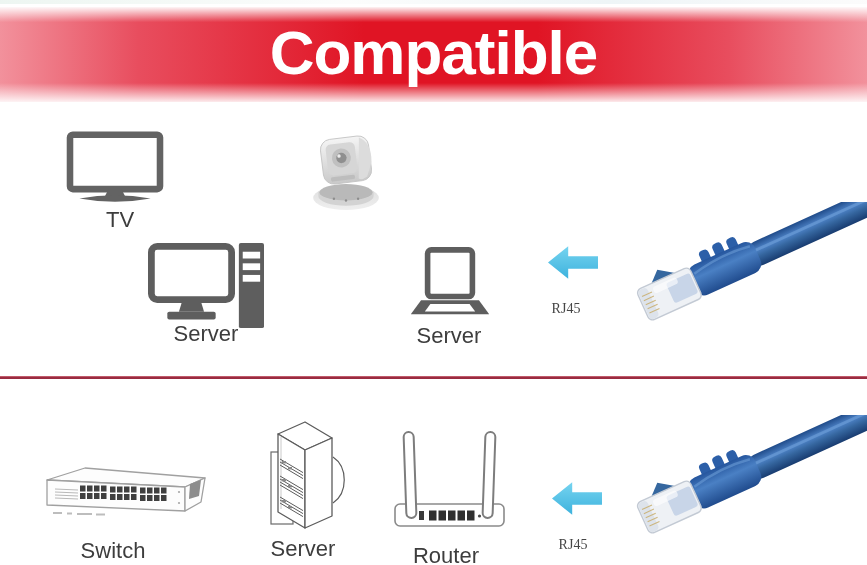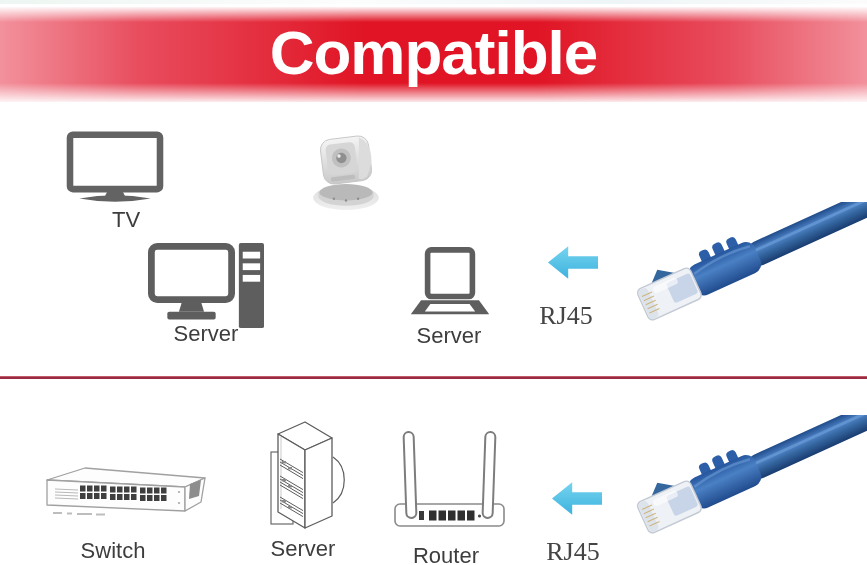--- a/index.html
+++ b/index.html
@@ -25,21 +25,21 @@
     background:linear-gradient(90deg, rgba(235,245,240,.9), rgba(250,252,251,.6) 40%, rgba(236,244,246,.9) 70%, rgba(250,250,250,.7));
   }
   
   .icon{position:absolute;}
   .label{
     position:absolute;transform:translateX(-50%);
     font-size:22px;color:#3d3d3d;white-space:nowrap;line-height:1.1;
   }
   .rj45{
     position:absolute;transform:translateX(-50%);
-    font-family:"Liberation Serif",serif;font-size:26px;color:#454545;white-space:nowrap;
+    font-family:"Liberation Serif",serif;font-size:14px;color:#454545;white-space:nowrap;
   }
   .divider{
     position:absolute;left:0;top:376px;width:867px;height:3px;
     background:linear-gradient(to bottom,#d4717f,#8e1f35 60%,#a33247);
   }
 </style>
 </head>
 <body>
 
 <div class="stage">
@@ -48,21 +48,21 @@
 
   <div class="banner">
     <div class="banner-title">Compatible</div>
   </div>
 
   <svg class="icon" style="left:66px;top:131px" width="98" height="75" viewBox="0 0 104 80">
     <rect x="4" y="4" width="96" height="58" rx="3" fill="#ffffff" stroke="#636363" stroke-width="7"></rect>
     <path d="M45,62 h14 l4,8 h-22 z" fill="#636363"></path>
     <path d="M14,72 Q52,65 90,72 Q52,79 14,72 Z" fill="#636363"></path>
   </svg>
-  <div class="label" style="left:126px;top:208px">TV</div>
+  <div class="label" style="left:120px;top:208px">TV</div>
 
   <svg class="icon" style="left:308px;top:128px" width="76" height="88" viewBox="0 0 88 92">
     <defs>
       <linearGradient id="camHead" x1="0" y1="0" x2="0" y2="1">
         <stop offset="0" stop-color="#f4f4f4"></stop>
           <stop offset="1" stop-color="#c9c9c9"></stop>
       </linearGradient>
       <linearGradient id="camBase" x1="0" y1="0" x2="0" y2="1">
         <stop offset="0" stop-color="#dedede"></stop>
           <stop offset="1" stop-color="#efefef"></stop>

